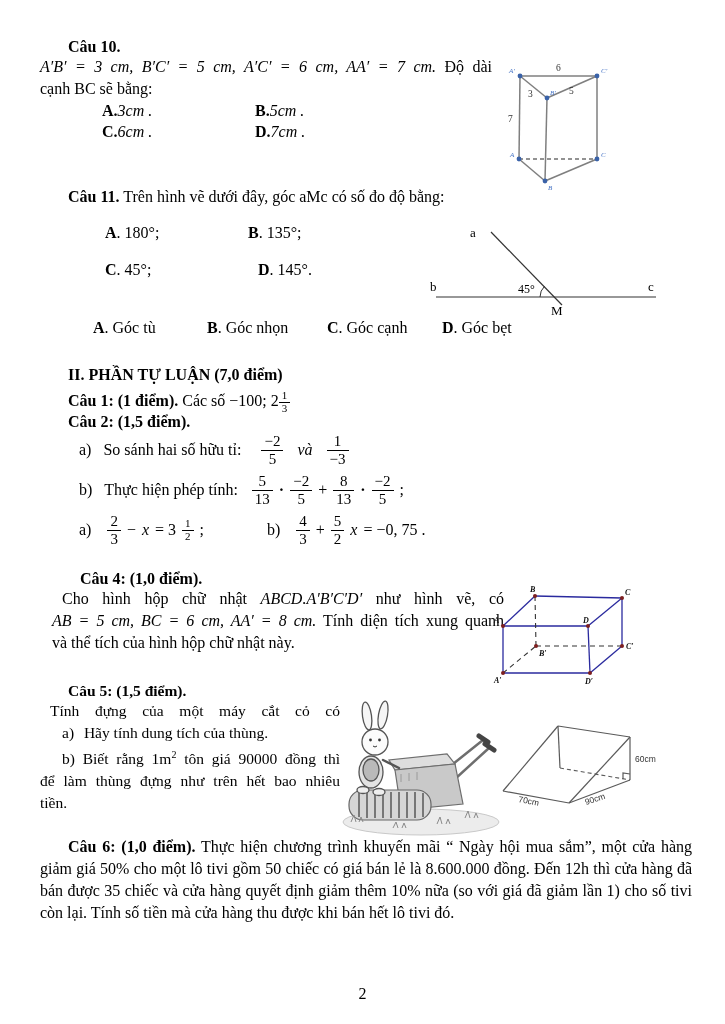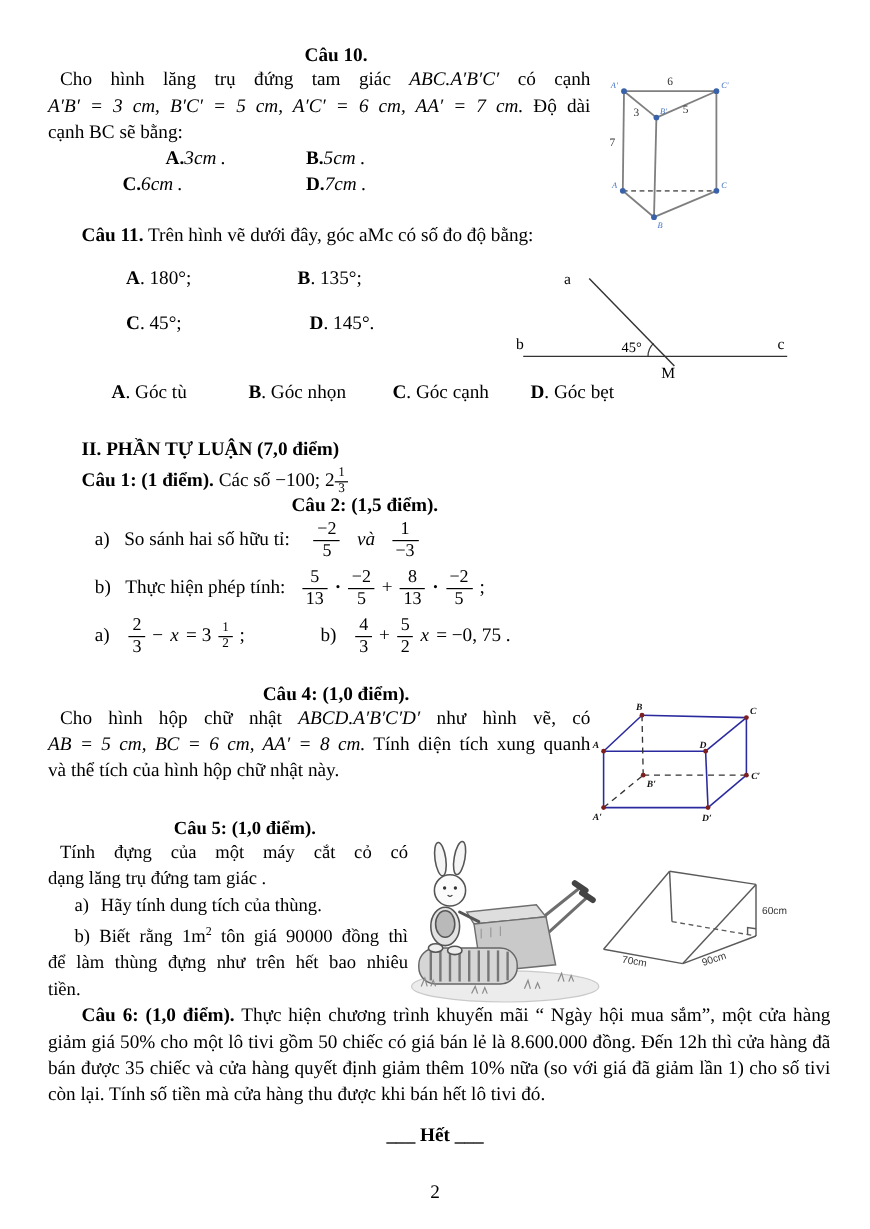--- a/index.html
+++ b/index.html
@@ -3,21 +3,21 @@
 <meta charset="utf-8">
 <style>
   * { margin:0; padding:0; box-sizing:border-box; }
   html,body { background:#ffffff; }
   .page {
     position:relative; width:725px; height:1024px; background:#fff;
     font-family:"Liberation Serif", serif; font-size:16px; color:#000;
     overflow:hidden;
   }
   .abs { position:absolute; }
-  .b { font-weight:bold;text-align:center; }
+  .b { font-weight:bold; }
   .mi { font-style:italic; }
   .jline { text-align:justify; text-align-last:justify; white-space:normal; }
   .indent28 { margin-left:28px; }
   .line { line-height:22px; }
   svg { overflow:visible; display:block; }
 
   
   .frac { display:inline-block; vertical-align:middle; text-align:center; line-height:1.08; font-size:15px; }
   .frac .fn { display:block; padding:0 3px; }
   .frac .fd { display:block; border-top:1px solid #000; padding:0 3px; }
@@ -30,32 +30,27 @@
 
   .figlabel { font-family:"Liberation Serif", serif; }
 </style>
 </head>
 <body>
 
 <div class="page">
 
   <section class="abs" style="top:38px; left:40px; width:452px;">
     <div class="b indent28">Câu 10.</div>
-    <p class="jline line" style="text-indent:10px;">
-      <span>Cho hình lăng trụ đứng tam giác</span>
-      <span class="mi">ABC.A′B′C′</span>
-      <span>có cạnh</span>
-    </p>
     <p class="jline line">
       <span class="mi">A′B′ = 3 cm, B′C′ = 5 cm, A′C′ = 6 cm, AA′ = 7 cm.</span>
       <span>Độ dài</span>
     </p>
     <p class="line">cạnh BC sẽ bằng:</p>
     <div class="optrow" style="margin-top:2px;">
-      <span class="opt" style="left:62px;margin-left:36px;"><span class="b">A.</span><span class="mi">3cm .</span></span>
+      <span class="opt" style="left:62px;"><span class="b">A.</span><span class="mi">3cm .</span></span>
       <span class="opt" style="left:215px;"><span class="b">B.</span><span class="mi">5cm .</span></span>
     </div>
     <div class="optrow">
       <span class="opt" style="left:62px;"><span class="b">C.</span><span class="mi">6cm .</span></span>
       <span class="opt" style="left:215px;"><span class="b">D.</span><span class="mi">7cm .</span></span>
     </div>
   </section>
 
   <div class="abs" style="top:56px; left:498px; width:140px; height:132px;">
     <svg width="140" height="132" viewBox="0 0 140 132">
@@ -210,21 +205,21 @@
         <span class="frac">
             <span class="fn">5</span>
             <span class="fd">2</span>
           </span>
         <span class="mi">x</span>
         <span>= −0, 75 .</span>
       </span>
     </div>
   </section>
 
-  <section class="abs" style="top:570px; left:40px; width:452px;">
+  <section class="abs" style="top:570px; left:52px; width:452px;">
     <div class="b indent28">Câu 4: (1,0 điểm).</div>
     <p class="jline line" style="text-indent:10px;">
       <span>Cho hình hộp chữ nhật</span>
       <span class="mi">ABCD.A′B′C′D′</span>
       <span>như hình vẽ, có</span>
     </p>
     <p class="jline line">
       <span class="mi">AB = 5 cm, BC = 6 cm, AA′ = 8 cm.</span>
       <span>Tính diện tích xung quanh</span>
     </p>
@@ -266,23 +261,22 @@
         <text x="90" y="40">D</text>
         <text x="46" y="73">B′</text>
         <text x="133" y="66">C′</text>
         <text x="1" y="100">A′</text>
         <text x="92" y="101">D′</text>
       </g>
     </svg>
   </div>
 
   <section class="abs" style="top:682px; left:40px; width:300px; font-size:15.5px;">
-    <div class="b indent28">Câu 5: (1,0 điểm).</div>
+    <div class="b indent28">Câu 5: (1,5 điểm).</div>
     <p class="jline line" style="text-indent:10px;">Tính đựng của một máy cắt cỏ có</p>
-    <p class="line">dạng lăng trụ đứng tam giác .</p>
     <p class="line" style="margin-left:22px;">
       <span>a)</span>
       <span style="margin-left:6px;">Hãy tính dung tích của thùng.</span>
     </p>
     <p class="jline line" style="text-indent:22px;">
       <span>b)</span>
       <span>Biết rằng 1m</span><sup>2</sup>
       <span>tôn giá 90000 đồng thì</span>
     </p>
     <p class="jline line">để làm thùng đựng như trên hết bao nhiêu</p>
@@ -369,16 +363,15 @@
     </svg>
   </div>
 
   <section class="abs" style="top:836px; left:40px; width:652px;">
     <p style="text-align:justify; text-indent:28px; line-height:22px;">
       <span class="b">Câu 6: (1,0 điểm).</span>
       <span>Thực hiện chương trình khuyến mãi “ Ngày hội mua sắm”, một cửa hàng giảm giá 50% cho một lô tivi gồm 50 chiếc có giá bán lẻ là 8.600.000 đồng. Đến 12h thì cửa hàng đã bán được 35 chiếc và cửa hàng quyết định giảm thêm 10% nữa (so với giá đã giảm lần 1) cho số tivi còn lại. Tính số tiền mà cửa hàng thu được khi bán hết lô tivi đó.</span>
     </p>
   </section>
 
-  <div class="abs b" style="top:938px; left:0; width:725px; text-align:center;">___ Hết ___</div>
   <div class="abs" style="top:985px; left:0; width:725px; text-align:center;">2</div>
 
 </div>
 
 </body></html>

